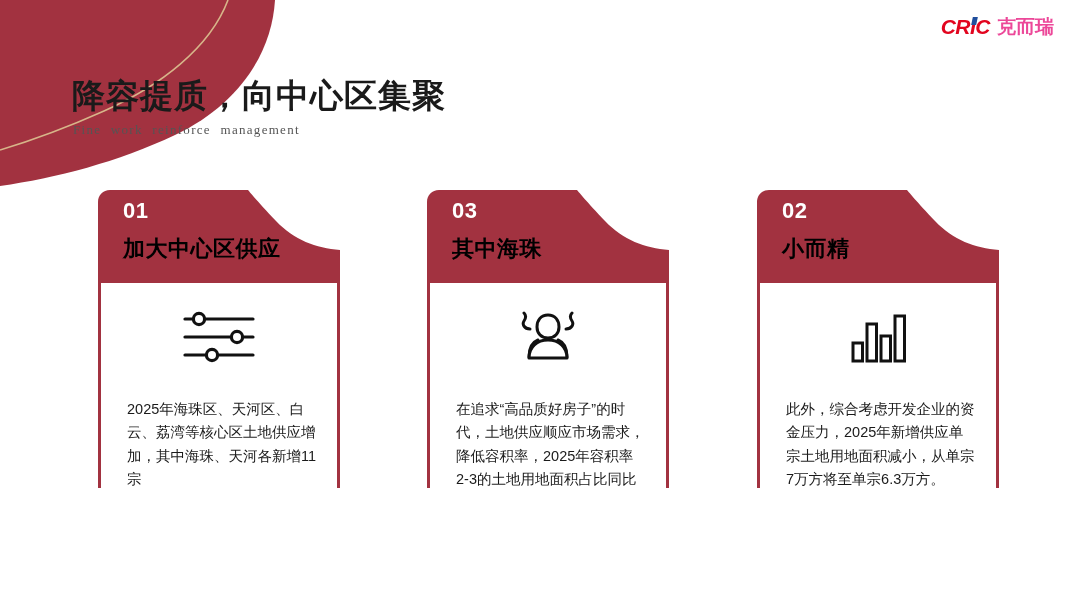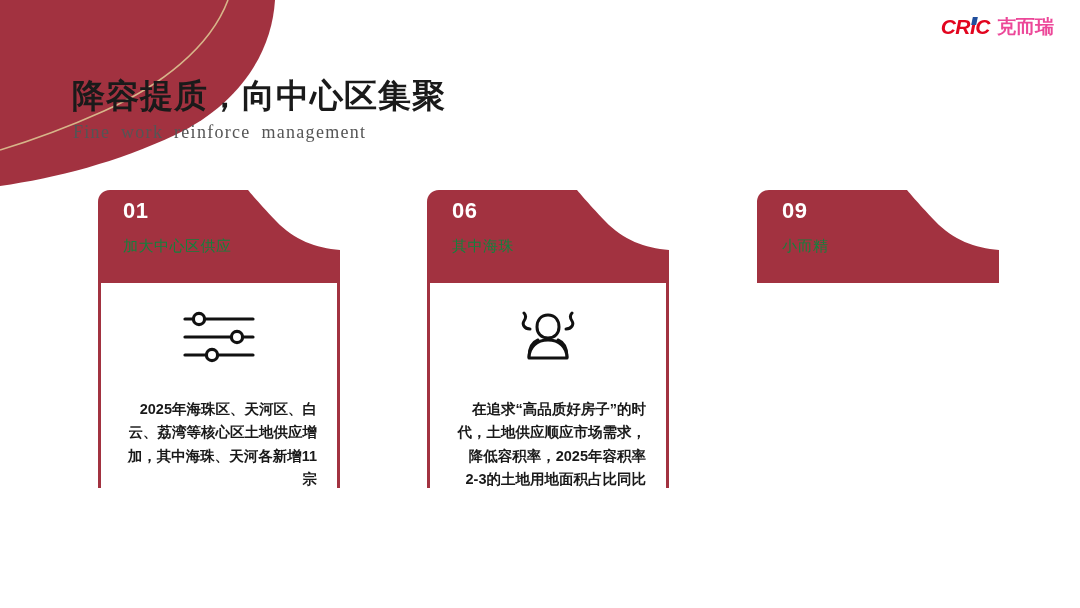--- a/index.html
+++ b/index.html
@@ -73,21 +73,21 @@
     color: #1a1a1a;
     letter-spacing: 1px;
     white-space: nowrap;
     font-family: Liberation Mono, monospace;
   }
   .page-subtitle {
     position: absolute;
     left: 73px;
     top: 122px;
     font-family: "Liberation Serif", "DejaVu Serif", serif;
-    font-size: 18px;
+    font-size: 13px;
     color: #555555;
     letter-spacing: 1.3px;
     word-spacing: 5px;
     white-space: nowrap;
   }
 
   
   .card {
     position: absolute;
     top: 188px;
@@ -127,48 +127,48 @@
     color: #ffffff;
     font-size: 22px;
     font-weight: 700;
     letter-spacing: 0.5px;
     line-height: 1;
   }
   .card-head {
     position: absolute;
     left: 25px;
     top: 50px;
-    color: #15803d;
-    font-size: 15px;
-    font-weight: 400;
+    color: #000000;
+    font-size: 22px;
+    font-weight: 700;
     letter-spacing: 0.5px;
     line-height: 1;
     white-space: nowrap;
   }
   .card-icon {
     position: absolute;
     left: 0;
     top: 26px;
     width: 236px;
     display: flex;
     justify-content: center;
     align-items: center;
     height: 62px;
   }
   .card-text {
     position: absolute;
     left: 26px;
     right: 20px;
     top: 118px;
     font-size: 14.5px;
-    font-weight: 700;
+    font-weight: 400;
     color: #1a1a1a;
     line-height: 1.62;
     letter-spacing: 0px;
-    text-align: right;
+    text-align: left;
   }
 
   #card-1 { left: 98px; }
   #card-2 { left: 427px; }
   #card-3 { left: 757px; }
 </style>
 </head>
 <body>
 
 <div id="slide">
@@ -208,36 +208,47 @@
         </svg>
       </div>
       <div class="card-text">2025年海珠区、天河区、白云、荔湾等核心区土地供应增加，其中海珠、天河各新增11宗</div>
     </div>
   </div>
 
   <div class="card" id="card-2">
     <svg class="card-wave" viewBox="0 0 242 110" preserveAspectRatio="none" xmlns="http://www.w3.org/2000/svg">
       <path d="M0,14 C0,7 5,2 12,2 L150,2 C150,2 160,14 178,33 C196,52 218,60 242,62 L242,95 L0,95 Z" fill="#A23240"></path>
     </svg>
-    <div class="card-num">06</div>
+    <div class="card-num">03</div>
     <div class="card-head">其中海珠</div>
     <div class="card-body">
       <div class="card-icon">
         <svg width="64" height="52" viewBox="0 0 64 52" xmlns="http://www.w3.org/2000/svg">
           <path d="M14,18 C8,18 6,13 8,10 C10,7 10,4 8,2 M50,18 C56,18 58,13 56,10 C54,7 54,4 56,2" fill="none" stroke="#111" stroke-width="3" stroke-linecap="round"></path>
           <path d="M13,46 C13,36 17,31 22,29 M51,46 C51,36 47,31 42,29" fill="none" stroke="#111" stroke-width="3" stroke-linecap="round"></path>
           <path d="M32,4 C25,4 21,9 21,16 C21,22 25,27 32,27 C39,27 43,22 43,16 C43,9 39,4 32,4 Z" fill="#fff" stroke="#111" stroke-width="3"></path>
           <path d="M13,47 C13,36 21,29 32,29 C43,29 51,36 51,47 Z" fill="#fff" stroke="#111" stroke-width="3" stroke-linejoin="round"></path>
         </svg>
       </div>
       <div class="card-text">在追求“高品质好房子”的时代，土地供应顺应市场需求，降低容积率，2025年容积率2-3的土地用地面积占比同比增加21个百分点。</div>
     </div>
   </div>
 
   <div class="card" id="card-3">
     <svg class="card-wave" viewBox="0 0 242 110" preserveAspectRatio="none" xmlns="http://www.w3.org/2000/svg">
       <path d="M0,14 C0,7 5,2 12,2 L150,2 C150,2 160,14 178,33 C196,52 218,60 242,62 L242,95 L0,95 Z" fill="#A23240"></path>
     </svg>
-    <div class="card-num">09</div>
+    <div class="card-num">02</div>
     <div class="card-head">小而精</div>
+    <div class="card-body">
+      <div class="card-icon">
+        <svg width="56" height="52" viewBox="0 0 56 52" xmlns="http://www.w3.org/2000/svg">
+          <rect x="3" y="32" width="9.5" height="18" fill="#fff" stroke="#111" stroke-width="3"></rect>
+          <rect x="17" y="13" width="9.5" height="37" fill="#fff" stroke="#111" stroke-width="3"></rect>
+          <rect x="31" y="25" width="9.5" height="25" fill="#fff" stroke="#111" stroke-width="3"></rect>
+          <rect x="45" y="5" width="9.5" height="45" fill="#fff" stroke="#111" stroke-width="3"></rect>
+        </svg>
+      </div>
+      <div class="card-text">此外，综合考虑开发企业的资金压力，2025年新增供应单宗土地用地面积减小，从单宗7万方将至单宗6.3万方。</div>
+    </div>
   </div>
 
 </div>
 
 </body></html>

